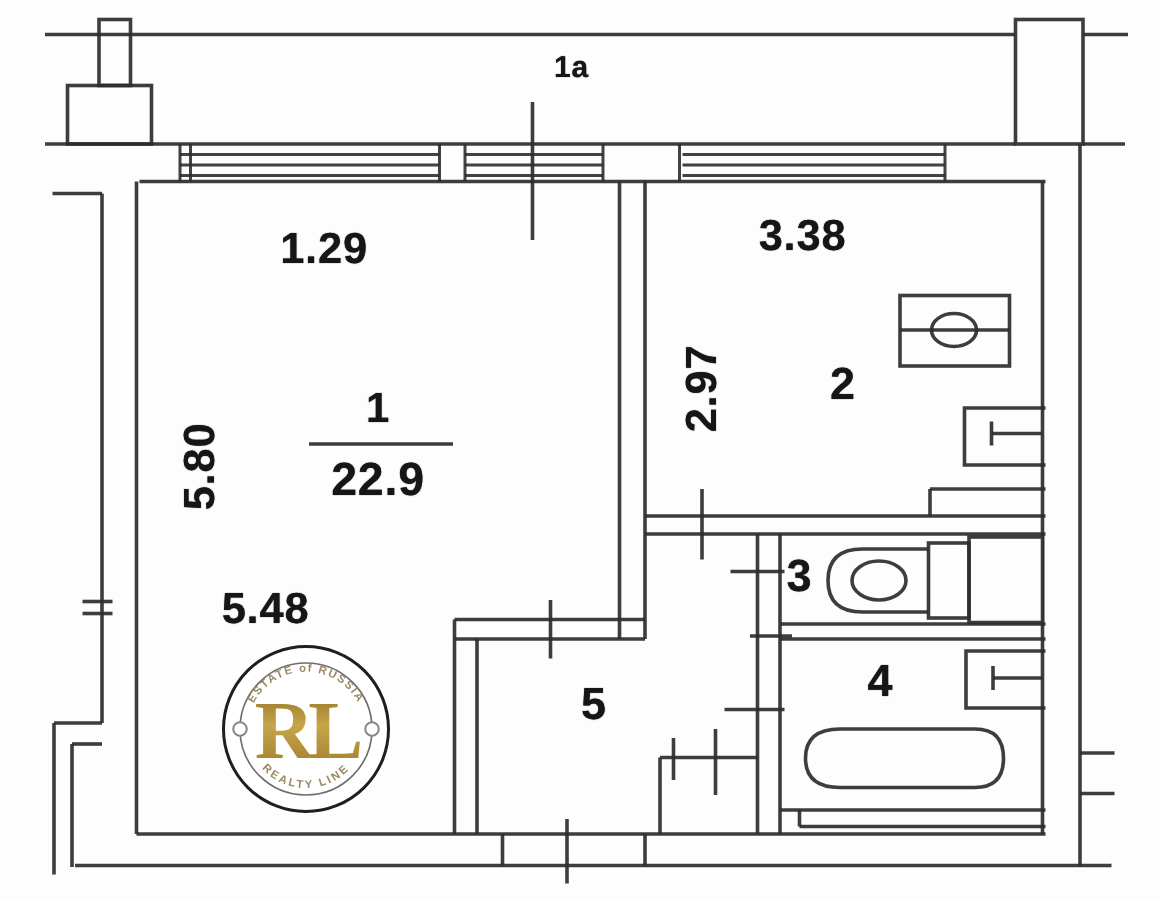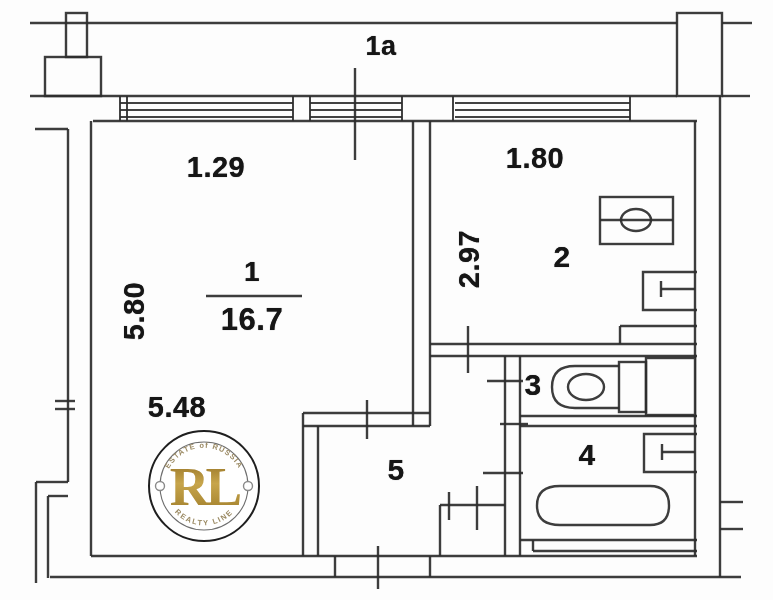--- a/index.html
+++ b/index.html
@@ -161,27 +161,27 @@
       <text font-size="7.5" font-weight="700" letter-spacing="1.1" fill="#9b8a63" font-family="Liberation Sans, sans-serif">
         <textPath href="#wmTop" startOffset="50%" text-anchor="middle">ESTATE of RUSSIA</textPath>
       </text>
       <text font-size="7.5" font-weight="700" letter-spacing="1.6" fill="#9b8a63" font-family="Liberation Sans, sans-serif">
         <textPath href="#wmBot" startOffset="50%" text-anchor="middle">REALTY LINE</textPath>
       </text>
       <text y="19" text-anchor="middle" font-size="55" font-weight="700" letter-spacing="-4" font-family="Liberation Serif, serif" fill="url(#wmGold)">RL</text>
     </g>
   </svg>
 
-  <div class="lbl dim" style="--x:381px;--y:46px;font-size:27px">1a</div>
+  <div class="lbl dim" style="--x:381px;--y:46px;font-size:20px">1a</div>
   <div class="lbl dim" style="--x:216px;--y:167px">1.29</div>
-  <div class="lbl dim" style="--x:535px;--y:158px">1.80</div>
+  <div class="lbl dim" style="--x:535px;--y:158px">3.38</div>
   <div class="lbl dim rot" style="--x:469px;--y:259px">2.97</div>
   <div class="lbl dim rot" style="--x:134px;--y:311px">5.80</div>
   <div class="lbl dim" style="--x:177px;--y:407px">5.48</div>
 
   <div class="lbl roomnum" style="--x:252px;--y:272px;font-size:28px">1</div>
-  <div class="lbl roomnum" style="--x:252px;--y:320px;font-size:31px">16.7</div>
+  <div class="lbl roomnum" style="--x:252px;--y:320px;font-size:31px">22.9</div>
   <div class="lbl roomnum" style="--x:562px;--y:257px">2</div>
   <div class="lbl roomnum" style="--x:533px;--y:385px">3</div>
   <div class="lbl roomnum" style="--x:587px;--y:455px">4</div>
   <div class="lbl roomnum" style="--x:396px;--y:470px">5</div>
 
 </div>
 
 </body></html>

